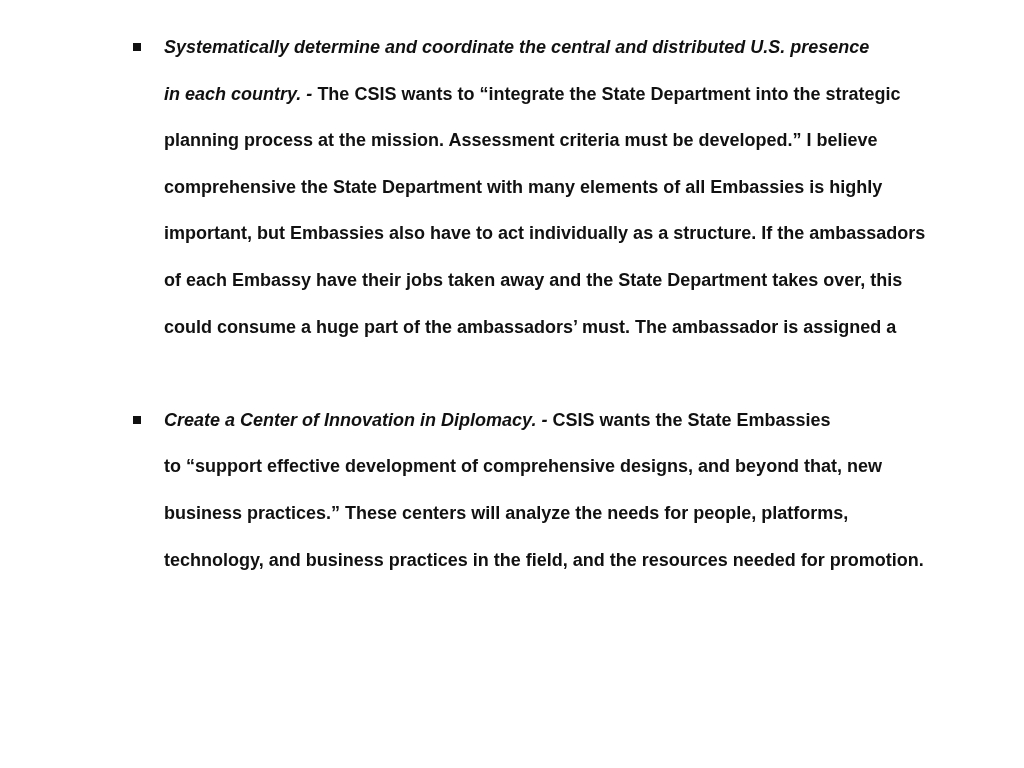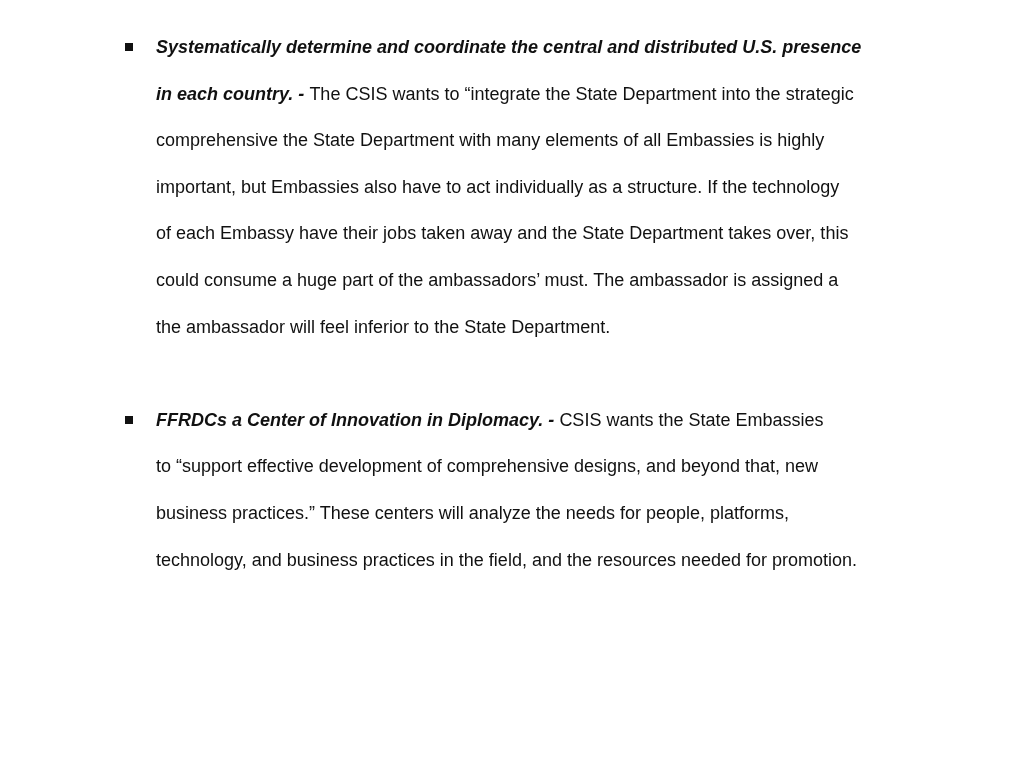--- a/index.html
+++ b/index.html
@@ -12,58 +12,58 @@
   .page {
     position: relative;
     width: 1024px;
     height: 768px;
     background: #ffffff;
     font-family: "Liberation Sans", "DejaVu Sans", sans-serif;
     color: #111111;
   }
   .bullet-list {
     position: absolute;
-    left: 156px;
+    left: 164px;
     top: 24px;
     width: 820px;
   }
   .item {
     position: relative;
     font-size: 18px;
     line-height: 46.6px;
   }
   .item + .item { margin-top: 46.6px; }
   .marker {
     position: absolute;
     left: -31px;
     top: 19px;
     width: 8px;
     height: 8px;
     background: #111111;
   }
   .line { white-space: pre; }
   .run-bold-italic { font-weight: 700; font-style: italic; }
-  .run-regular { font-weight: 400; font-style: normal; }
+  .run-regular { font-weight: 700; font-style: normal; }
 </style>
 </head>
 <body>
 
 <div class="page" style="background: rgb(255, 255, 255); color: rgb(17, 17, 17);">
   <div class="bullet-list">
       <div class="item">
         <span class="marker" style="background: rgb(17, 17, 17);"></span>
         <div class="line"><span class="run-bold-italic">Systematically determine and coordinate the central and distributed U.S. presence</span></div>
         <div class="line"><span class="run-bold-italic">in each country. - </span><span class="run-regular">The CSIS wants to “integrate the State Department into the strategic</span></div>
+        <div class="line"><span class="run-regular">planning process at the mission. Assessment criteria must be developed.” I believe</span></div>
         <div class="line"><span class="run-regular">comprehensive the State Department with many elements of all Embassies is highly</span></div>
-        <div class="line"><span class="run-regular">important, but Embassies also have to act individually as a structure. If the technology</span></div>
+        <div class="line"><span class="run-regular">important, but Embassies also have to act individually as a structure. If the ambassadors</span></div>
         <div class="line"><span class="run-regular">of each Embassy have their jobs taken away and the State Department takes over, this</span></div>
         <div class="line"><span class="run-regular">could consume a huge part of the ambassadors’ must. The ambassador is assigned a</span></div>
-        <div class="line"><span class="run-regular">the ambassador will feel inferior to the State Department.</span></div>
       </div>
       <div class="item">
         <span class="marker" style="background: rgb(17, 17, 17);"></span>
-        <div class="line"><span class="run-bold-italic">FFRDCs a Center of Innovation in Diplomacy. - </span><span class="run-regular">CSIS wants the State Embassies</span></div>
+        <div class="line"><span class="run-bold-italic">Create a Center of Innovation in Diplomacy. - </span><span class="run-regular">CSIS wants the State Embassies</span></div>
         <div class="line"><span class="run-regular">to “support effective development of comprehensive designs, and beyond that, new</span></div>
         <div class="line"><span class="run-regular">business practices.” These centers will analyze the needs for people, platforms,</span></div>
         <div class="line"><span class="run-regular">technology, and business practices in the field, and the resources needed for promotion.</span></div>
       </div>
     </div>
 </div>
 
 </body></html>

